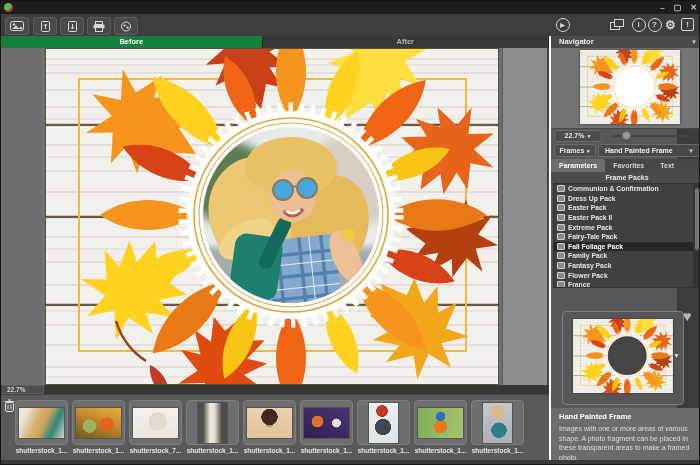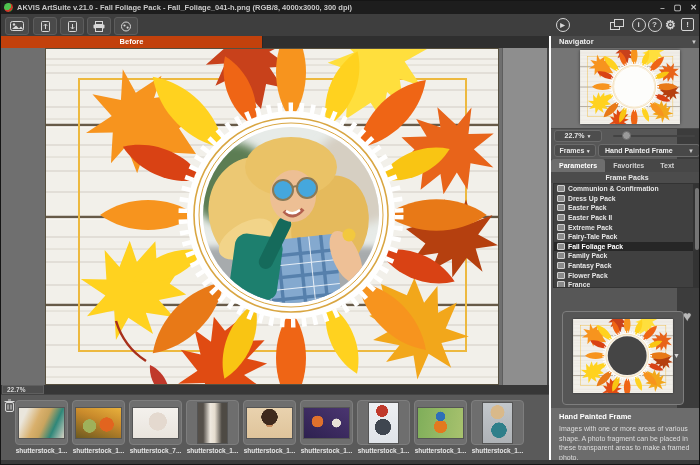--- a/index.html
+++ b/index.html
@@ -18,21 +18,21 @@
   .rbtn{position:absolute;top:2px;width:17px;height:17px;display:flex;align-items:center;justify-content:center;color:#d6d6d6;font-size:10px;font-weight:bold;}
   .circ{border:1.4px solid #d6d6d6;border-radius:50%;width:12px;height:12px;display:flex;align-items:center;justify-content:center;font-size:8px;line-height:1;}
   .sq{border:1.4px solid #d6d6d6;border-radius:2px;width:11px;height:11px;display:flex;align-items:center;justify-content:center;font-size:8px;line-height:1;}
   .panels-icon{position:relative;width:14px;height:11px;}
   .panels-icon span{position:absolute;border:1.3px solid #d6d6d6;background:#3e3e3e;}
   .panels-icon .p1{left:0;top:3px;width:8px;height:6px;}
   .panels-icon .p2{left:4px;top:0;width:8px;height:6px;}
   
   .tabbar{left:0;top:35px;width:548px;height:12px;background:#2f2f2f;display:flex;}
   .ba-tab{height:12px;font-size:7.5px;font-weight:bold;text-align:center;line-height:12px;color:#b5b5b5;background:#383838;border-right:1px solid #272727;}
-  .ba-tab.active{background:#c2410c;color:#ffffff;}
+  .ba-tab.active{background:#15803d;color:#ffffff;}
   .tab-before{width:261px;}
   .tab-after{width:286px;}
   
   .canvas{left:0;top:47px;width:548px;height:337px;background:#6f6f6f;}
   .main-art{position:absolute;left:45px;top:1px;width:452px;height:335px;box-shadow:0 0 0 1px #57503f;}
   .canvas-scroll{position:absolute;left:501px;top:0;width:44px;height:337px;background:#8e8e8e;border-left:1px solid #5e5e5e;border-right:1px solid #5e5e5e;}
   .canvas-edge{position:absolute;left:546px;top:0;width:2px;height:337px;background:#454545;}
   
   .statusbar{left:0;top:384px;width:548px;height:9px;background:#373737;}
   .zoom-chip{position:absolute;left:1px;top:0;width:42px;height:9px;background:#4e4e4e;border:1px solid #5f5f5f;box-sizing:border-box;color:#d8d8d8;font-size:6.5px;font-weight:bold;line-height:8px;padding-left:4px;}
@@ -206,21 +206,20 @@
       <path d="M238 162 Q247 172 257 160" stroke="#b3604e" stroke-width="4" fill="none"></path>
       <path d="M240 162 Q247 167 254 161" stroke="#ffffff" stroke-width="2.4" fill="none"></path>
     </g>
   </defs>
 </svg>
 
 <div id="win">
 
   <div class="abs titlebar">
     <span class="app-logo"></span>
-    <span class="title-text">AKVIS ArtSuite v.21.0 - Fall Foliage Pack - Fall_Foliage_041-h.png (RGB/8, 4000x3000, 300 dpi)</span>
     <span class="win-btns">
       <span class="win-btn">–</span>
       <span class="win-btn">▢</span>
       <span class="win-btn">✕</span>
     </span>
   </div>
 
   <div class="abs toolbar">
     <span class="tbtn" style="left:4px">
       <svg width="14" height="10" viewBox="0 0 14 10">
@@ -273,20 +272,21 @@
     <span class="rbtn" style="left:661px">
         <span style="font-size:12px;">⚙</span>
       </span>
     <span class="rbtn" style="left:678px">
         <span class="sq">!</span>
       </span>
   </div>
 
   <div class="abs tabbar">
     <div class="ba-tab tab-before active">Before</div>
+    <div class="ba-tab tab-after">After</div>
   </div>
 
   <div class="abs canvas">
     <svg class="main-art" viewBox="0 0 452 335">
       <use href="#wood"></use>
         <use href="#wreath"></use>
         <use href="#photo"></use>
       <path d="M70 272 q8 26 30 40" stroke="#a8301c" stroke-width="2.5" fill="none"></path>
       <use href="#leaf" transform="translate(104 316) rotate(150) scale(0.8)" fill="#c0392b"></use>
     </svg>

